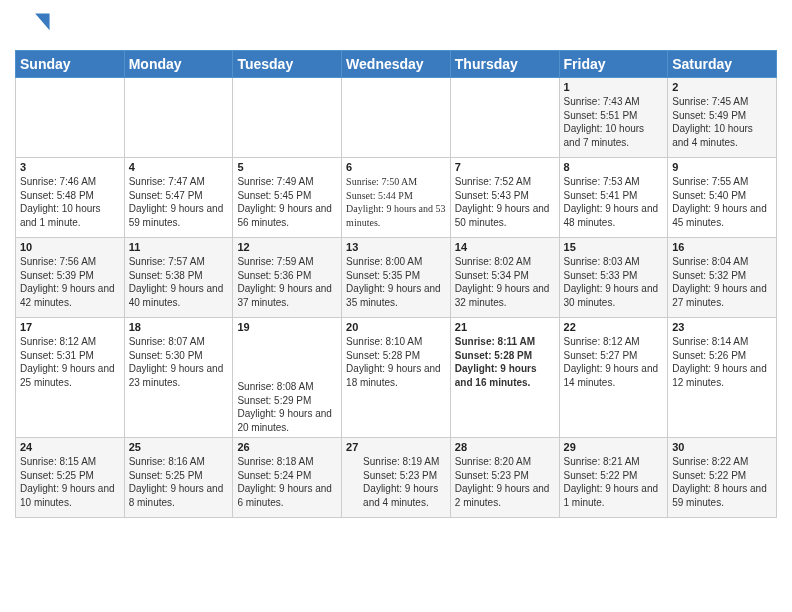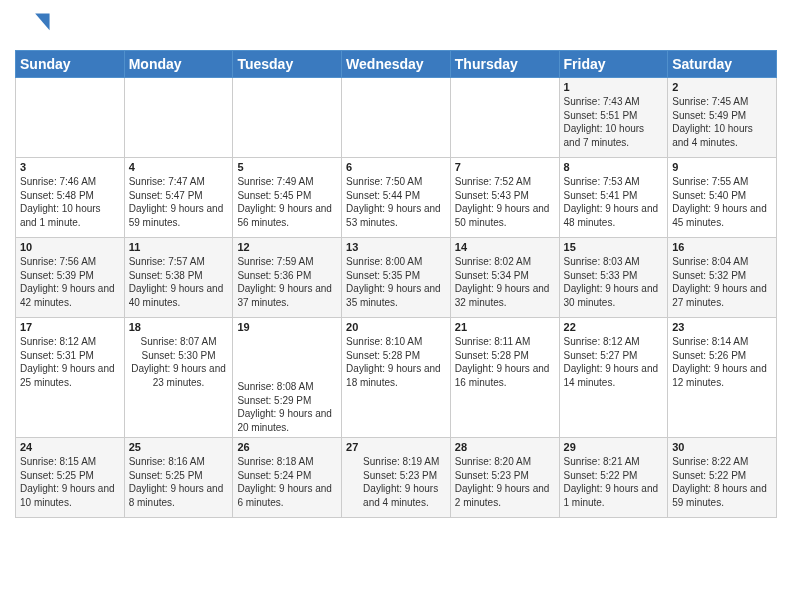--- a/index.html
+++ b/index.html
@@ -156,21 +156,21 @@
 Daylight: 9 hours and 59 minutes.</div>
           </td>
           <td>
             <span class="day-number">5</span>
             <div class="day-info" style="white-space: pre-line;">Sunrise: 7:49 AM
 Sunset: 5:45 PM
 Daylight: 9 hours and 56 minutes.</div>
           </td>
           <td>
             <span class="day-number">6</span>
-            <div class="day-info" style="white-space: pre-line;">Sunrise: 7:50 AM
+            <div class="day-info" style="white-space: pre-line; font-family: Liberation Serif, serif;">Sunrise: 7:50 AM
 Sunset: 5:44 PM
 Daylight: 9 hours and 53 minutes.</div>
           </td>
           <td>
             <span class="day-number">7</span>
             <div class="day-info" style="white-space: pre-line;">Sunrise: 7:52 AM
 Sunset: 5:43 PM
 Daylight: 9 hours and 50 minutes.</div>
           </td>
           <td>
@@ -232,39 +232,39 @@
         </tr>
         <tr>
           <td>
             <span class="day-number">17</span>
             <div class="day-info" style="white-space: pre-line;">Sunrise: 8:12 AM
 Sunset: 5:31 PM
 Daylight: 9 hours and 25 minutes.</div>
           </td>
           <td>
             <span class="day-number">18</span>
-            <div class="day-info" style="white-space: pre-line; text-align: center;">Sunrise: 8:07 AM
+            <div class="day-info" style="white-space: pre-line;">Sunrise: 8:07 AM
 Sunset: 5:30 PM
 Daylight: 9 hours and 23 minutes.</div>
           </td>
           <td>
             <span class="day-number">19</span>
             <div class="day-info" style="white-space: pre-line; margin-top: 47px;">Sunrise: 8:08 AM
 Sunset: 5:29 PM
 Daylight: 9 hours and 20 minutes.</div>
           </td>
           <td>
             <span class="day-number">20</span>
             <div class="day-info" style="white-space: pre-line;">Sunrise: 8:10 AM
 Sunset: 5:28 PM
 Daylight: 9 hours and 18 minutes.</div>
           </td>
           <td>
             <span class="day-number">21</span>
-            <div class="day-info" style="white-space: pre-line;">Sunrise: 8:11 AM
+            <div class="day-info" style="white-space: pre-line; font-weight: bold;">Sunrise: 8:11 AM
 Sunset: 5:28 PM
 Daylight: 9 hours and 16 minutes.</div>
           </td>
           <td>
             <span class="day-number">22</span>
             <div class="day-info" style="white-space: pre-line;">Sunrise: 8:12 AM
 Sunset: 5:27 PM
 Daylight: 9 hours and 14 minutes.</div>
           </td>
           <td>

